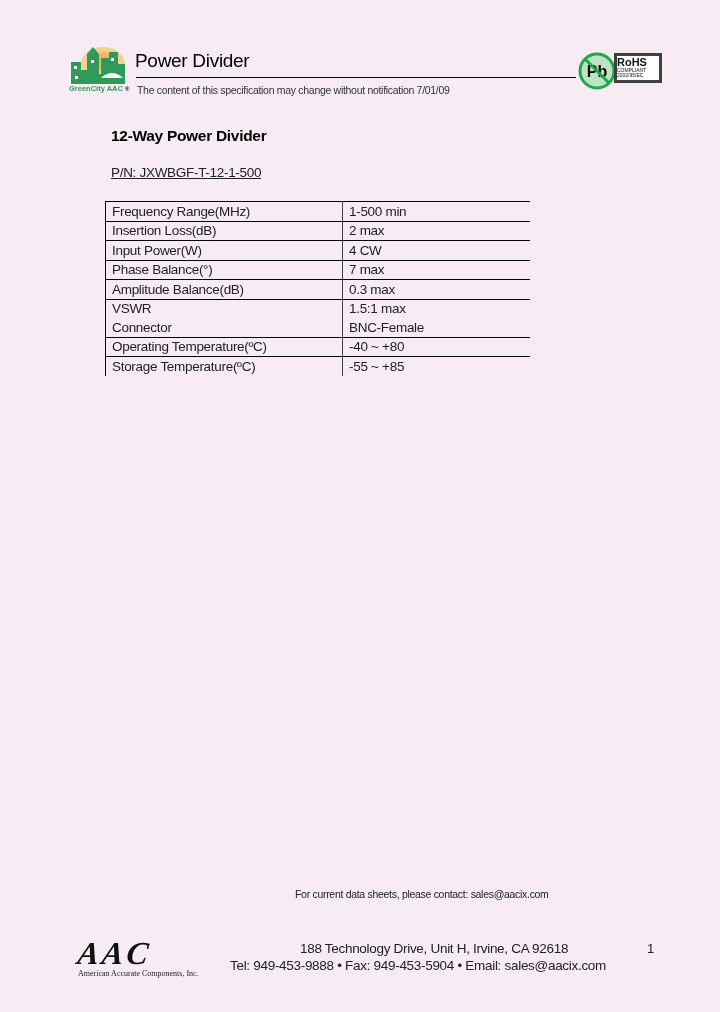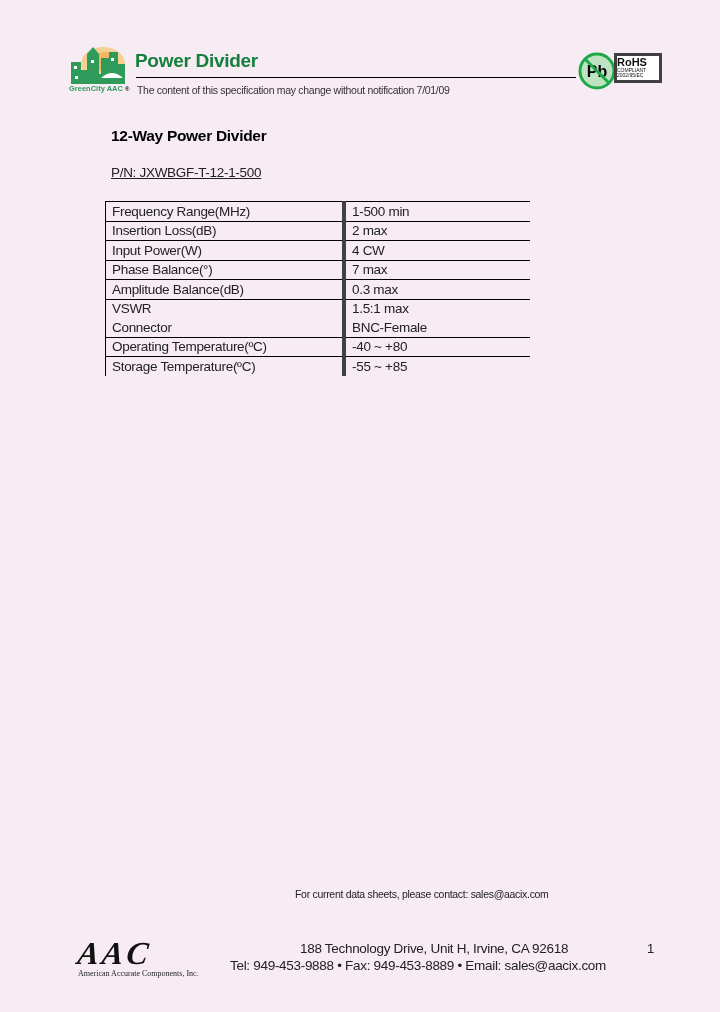--- a/index.html
+++ b/index.html
@@ -4,34 +4,34 @@
 <style>
   html, body { margin:0; padding:0; }
   body {
     width:720px; height:1012px; position:relative; overflow:hidden;
     background:#F7ECF4; color:#111;
     font-family:"Liberation Sans", sans-serif;
   }
   .abs { position:absolute; }
   
   #logo { left:67px; top:44px; width:66px; height:50px; }
-  #title { left:135px; top:50px; font-size:19px; font-weight:bold; letter-spacing:-0.3px; color:#15803d; }
+  #title { left:135px; top:50px; font-size:19px; font-weight:normal; letter-spacing:-0.3px; color:#000000; }
   #hrule { left:136px; top:77px; width:440px; height:1px; background:#000; }
   #notice { left:137px; top:84px; font-size:10.5px; color:#333; letter-spacing:-0.3px; }
   #pb { left:578px; top:52px; width:38px; height:38px; }
   #rohs { left:614px; top:53px; width:42px; height:24px; border:3px solid #404040; background:#fff; line-height:1; }
   #rohs .big { font-size:11px; font-weight:bold; display:block; margin-top:1px; }
   #rohs .sm { font-size:5px; display:block; }
   
   #heading { left:111px; top:127px; font-size:15.5px; font-weight:bold; color:#000; letter-spacing:-0.3px; }
   #pn { left:111px; top:165px; font-size:13.5px; color:#222; letter-spacing:-0.3px;text-decoration:underline; }
   
   #spec { left:105px; top:201px; width:425px; border-collapse:collapse; font-size:13.5px; color:#222; letter-spacing:-0.3px; }
   #spec td { height:18.5px; padding:0 0 0 6px; border-top:1px solid #000; vertical-align:middle; white-space:nowrap; }
-  #spec td.k { width:230px; border-left:1px solid #000; border-right:4px solid #404040; }
+  #spec td.k { width:230px; border-left:1px solid #000; border-right:1px solid #404040; }
   #spec tr.nobt td { border-top:none; }
   
   #contact { left:251px; top:888px; font-size:10.5px; color:#222; letter-spacing:-0.3px;margin-left:44px; }
   #aaclogo { left:78px; top:938px; width:106px; }
   #aactext { font-family:"Liberation Serif", serif; font-style:italic; font-weight:bold; font-size:32px; letter-spacing:3px; color:#111; line-height:30px; transform:skewX(-8deg); }
   #aacsub { font-family:"Liberation Serif", serif; font-size:8px; color:#222; margin-top:1px; white-space:nowrap; }
   #addr { left:292px; top:941px; font-size:13.5px; color:#222; letter-spacing:-0.3px;margin-left:8px; }
   #tel { left:230px; top:958px; font-size:13.5px; color:#222; letter-spacing:-0.3px; }
   #pagenum { left:647px; top:941px; font-size:13px; color:#222; }
 </style>
@@ -124,14 +124,14 @@
   </table>
 
 <div id="contact" class="abs">For current data sheets, please contact: sales@aacix.com</div>
 
 <div id="aaclogo" class="abs">
   <div id="aactext">AAC</div>
   <div id="aacsub">American Accurate Components, Inc.</div>
 </div>
 
 <div id="addr" class="abs">188 Technology Drive, Unit H, Irvine, CA 92618</div>
-<div id="tel" class="abs">Tel: 949-453-9888 • Fax: 949-453-8889 • Email: sales@aacix.com</div>
+<div id="tel" class="abs">Tel: 949-453-9888 • Fax: 949-453-5904 • Email: sales@aacix.com</div>
 <div id="pagenum" class="abs">1</div>
 
 </body></html>

